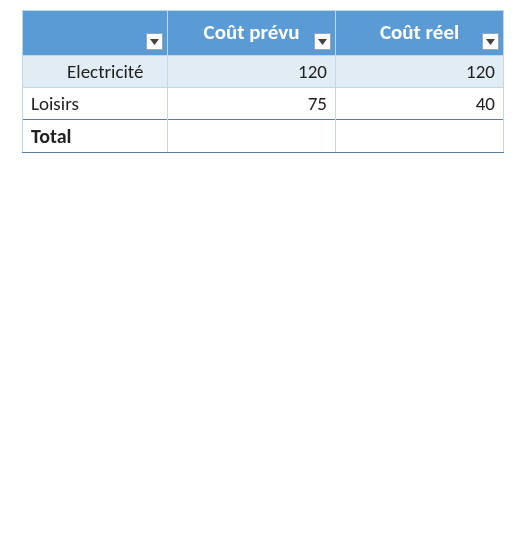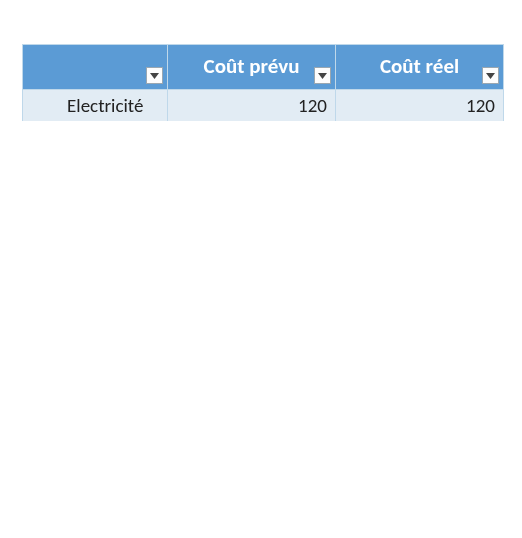--- a/index.html
+++ b/index.html
@@ -13,21 +13,20 @@
     width: 522px;
   }
   .sheet {
     position: relative;
     padding: 10px 18px 0 22px;
   }
   table.data {
     width: 100%;
     border-collapse: collapse;
     table-layout: fixed;
-    margin-top: 34px;
   }
   table.data col.cat { width: 145px; }
   table.data col.num { width: auto; }
   table.data th {
     background: #5b9bd5;
     color: #fff;
     font-weight: 700;
     font-size: 21px;
     text-align: center;
     padding: 8px 6px 10px 6px;
@@ -142,20 +141,34 @@
           </span>
         </th>
       </tr>
     </thead>
     <tbody>
       <tr class="band">
         <td class="cat">Electricité</td>
         <td class="num">120</td>
         <td class="num">120</td>
       </tr>
+      <tr>
+        <td class="cat">Loisirs</td>
+        <td class="num">75</td>
+        <td class="num">40</td>
+      </tr>
+      <tr class="total">
+        <td class="cat">Total</td>
+        <td class="num">
+          <span></span>
+        </td>
+        <td class="num">
+          <span></span>
+        </td>
+      </tr>
     </tbody>
   </table>
 
   <div class="cell-selected" style="left:166px; top:233px; width:170px; height:33px;"></div>
 
   <span class="drop-btn" style="left:338px; top:248px;">
     <svg width="9" height="6" viewBox="0 0 9 6">
         <path d="M0 0 L9 0 L4.5 6 Z" fill="#444"></path>
       </svg>
   </span>

